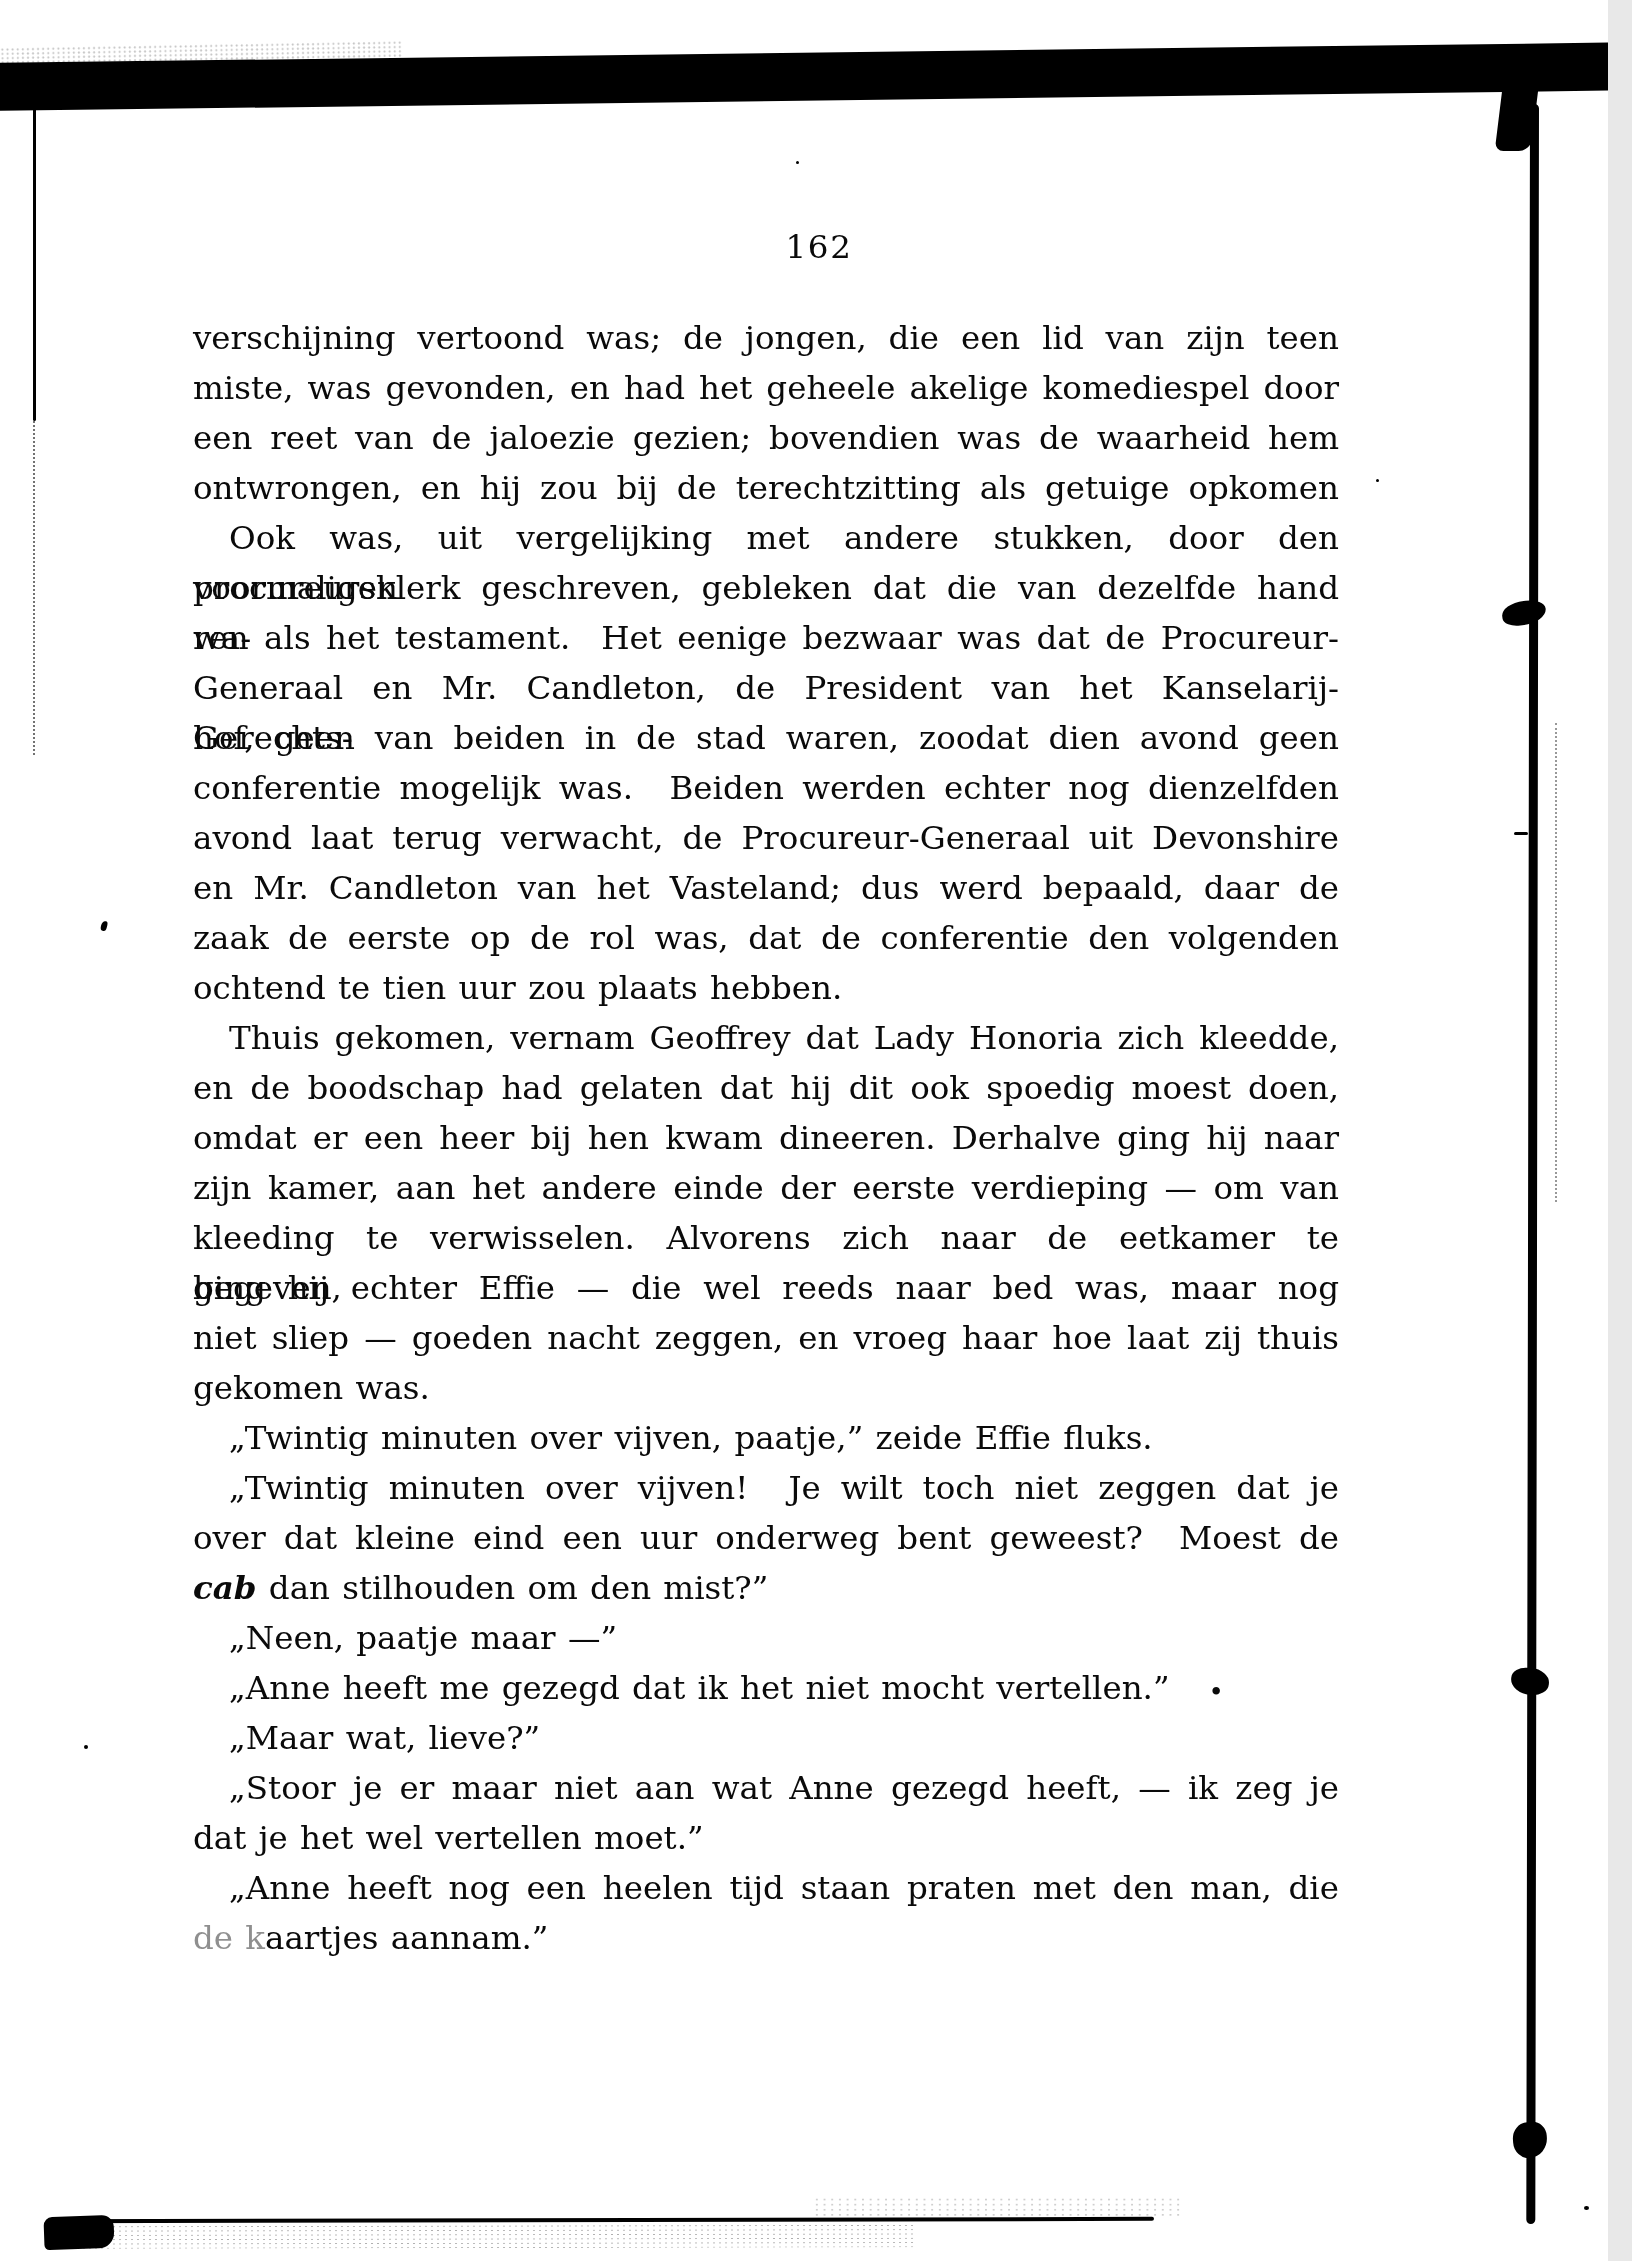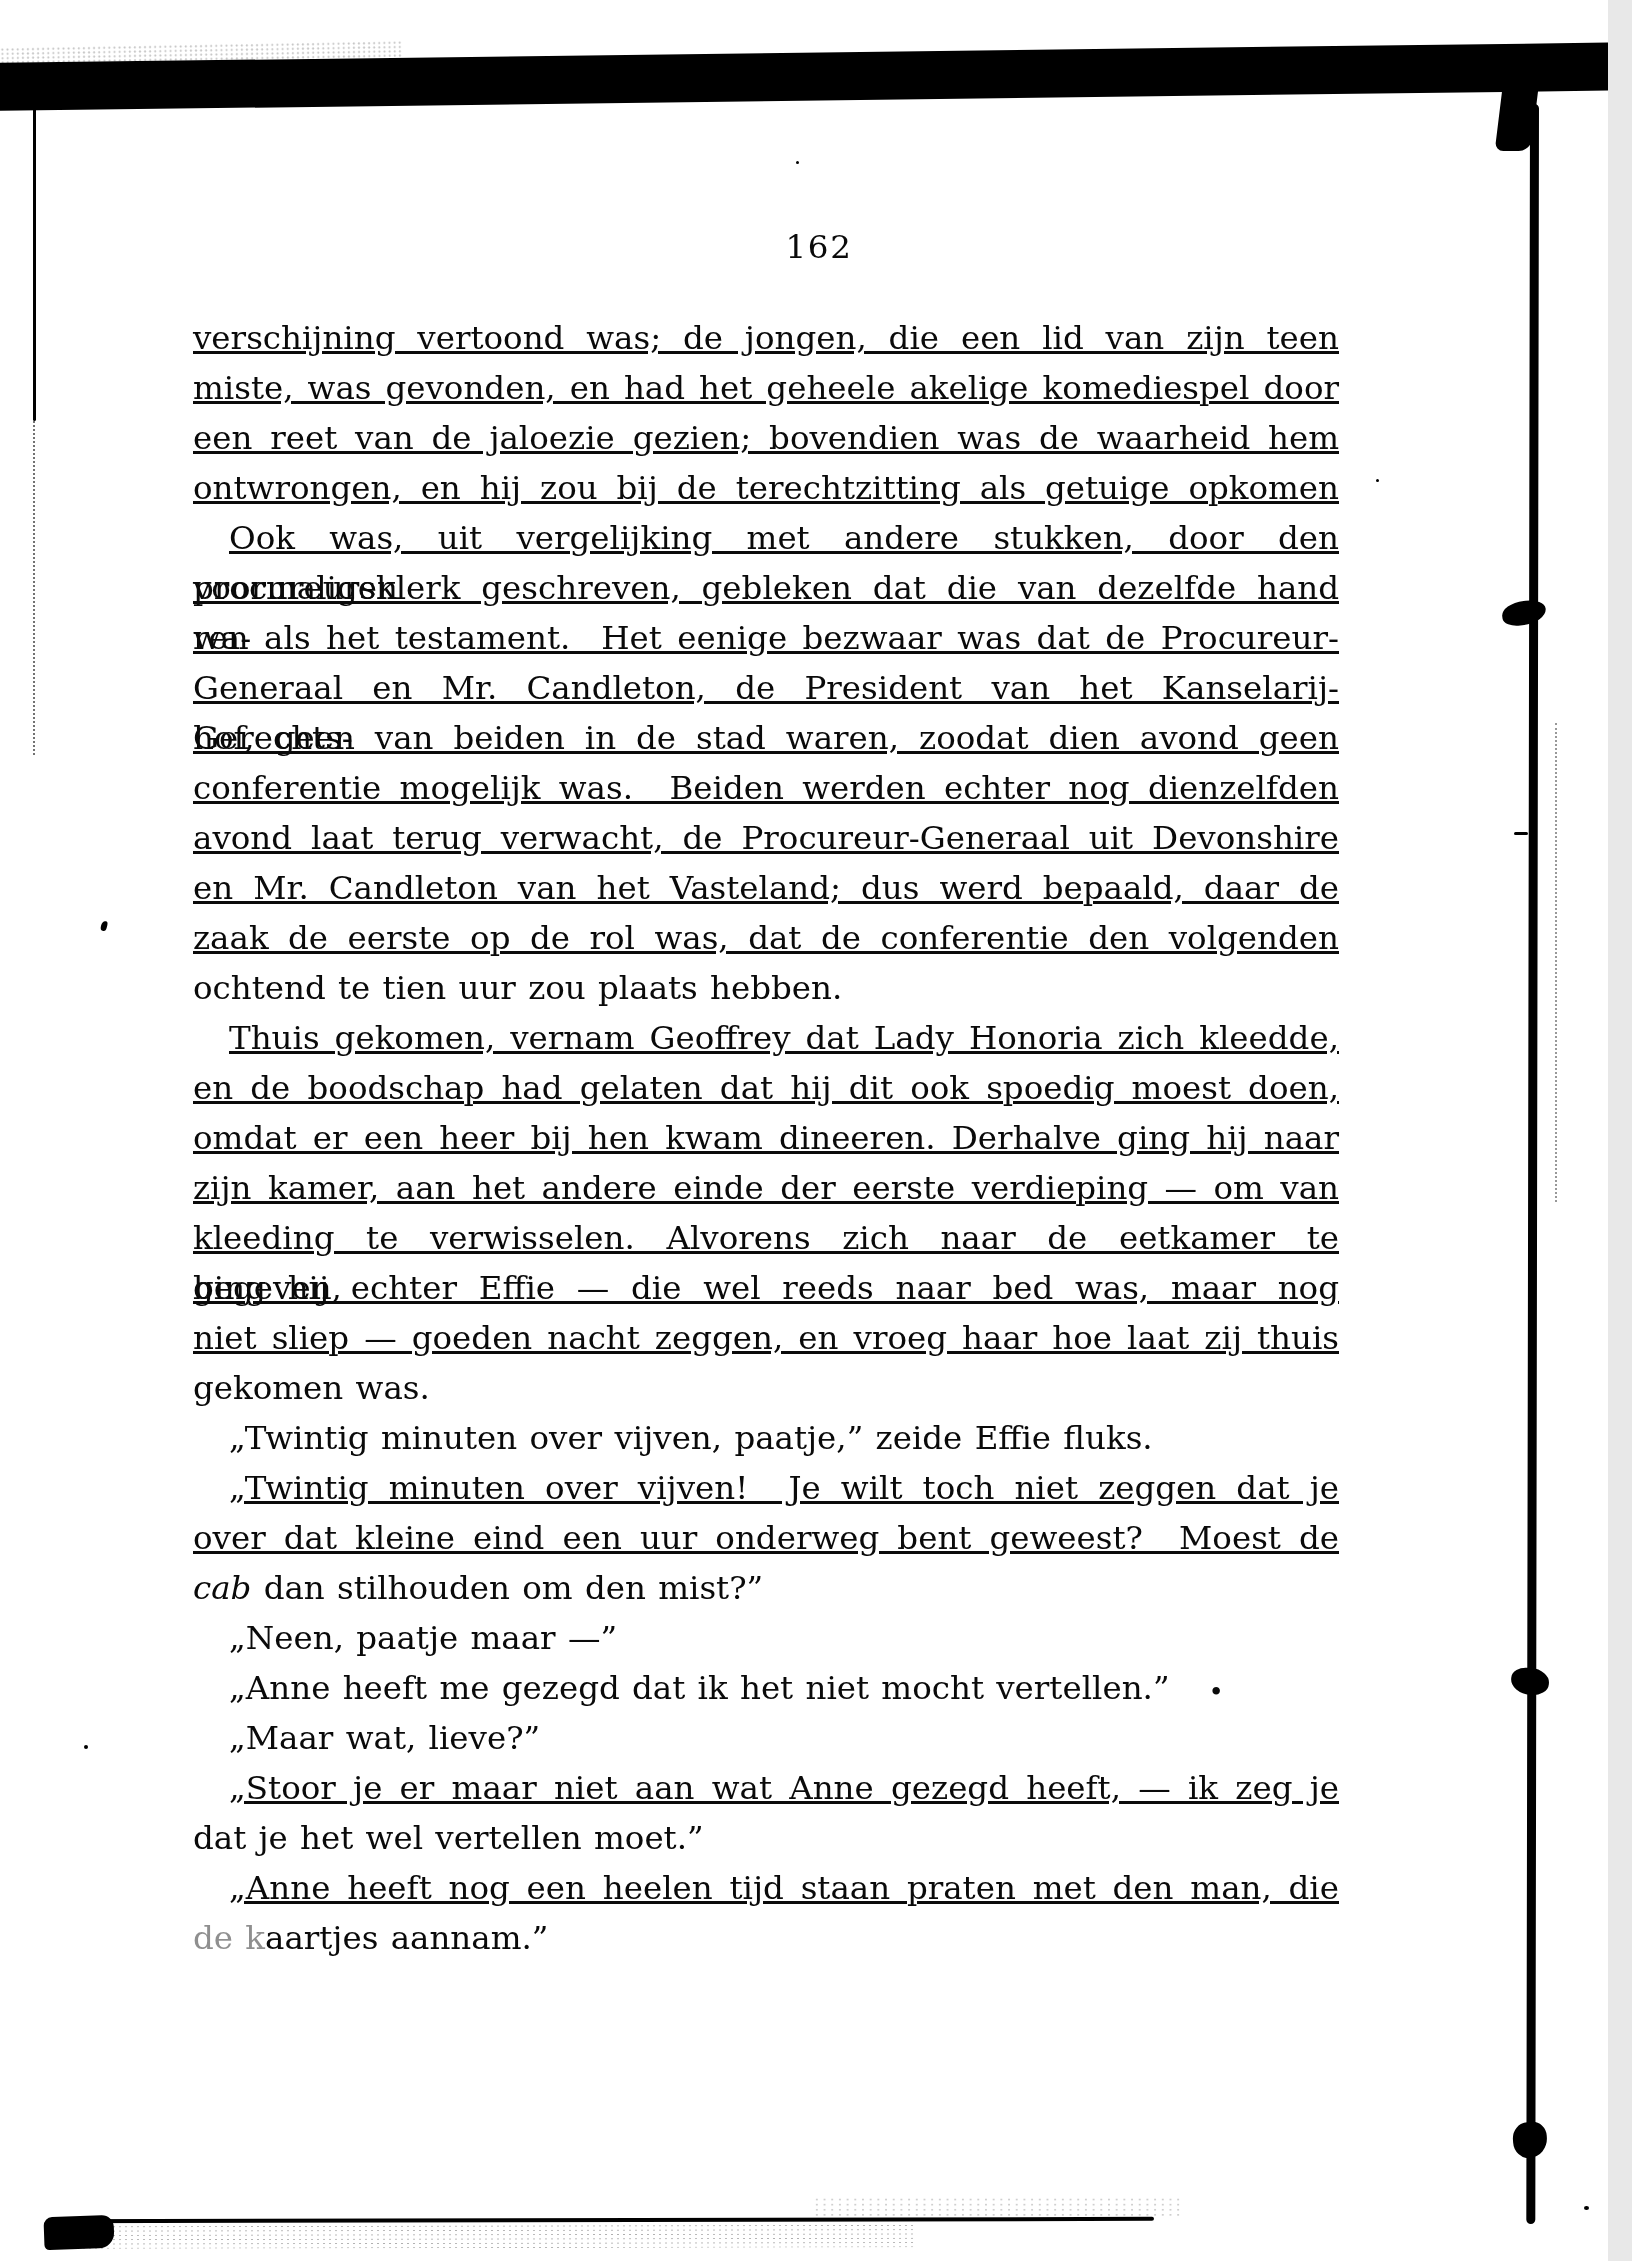--- a/index.html
+++ b/index.html
@@ -75,23 +75,23 @@
   .page-number{
     position:absolute; left:193px; top:228px; width:1146px;
     text-align:center; font-size:32.5px; letter-spacing:1.7px;
     transform:translateX(53px);
   }
   .text-block{
     position:absolute; left:193px; top:313px; width:1146px;
     font-size:32.5px; line-height:50px; word-spacing:0.06em;
   }
   .line{height:50px; white-space:normal; text-align:left;}
-  .line.just{text-align:justify; text-align-last:justify;text-decoration:underline;}
+  .line.just{text-align:justify; text-align-last:justify;}
   .line.ind{text-indent:36px;}
-  .it{font-style:italic;}
+  .it{font-style:italic;font-weight:bold;}
   .faded{opacity:.45; filter:blur(0.6px);}
   .bullet{font-size:26px; margin-left:39px; vertical-align:-1.7px; letter-spacing:0;}
 </style>
 </head>
 <body>
 
 <div class="scan-page">
 
   <div class="top-fuzz"></div>
   <div class="top-bar"></div>

